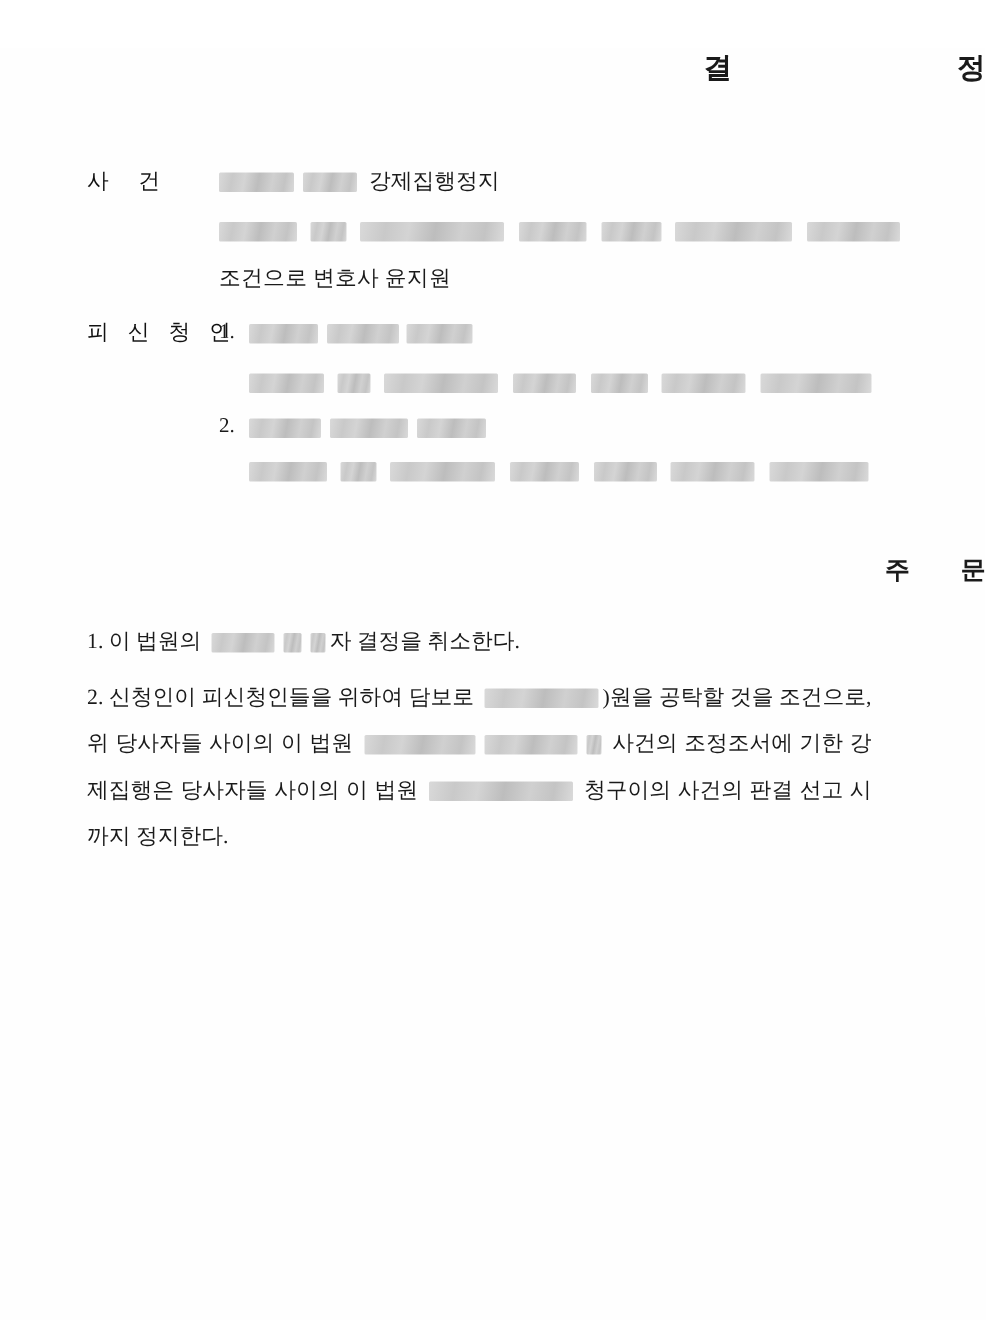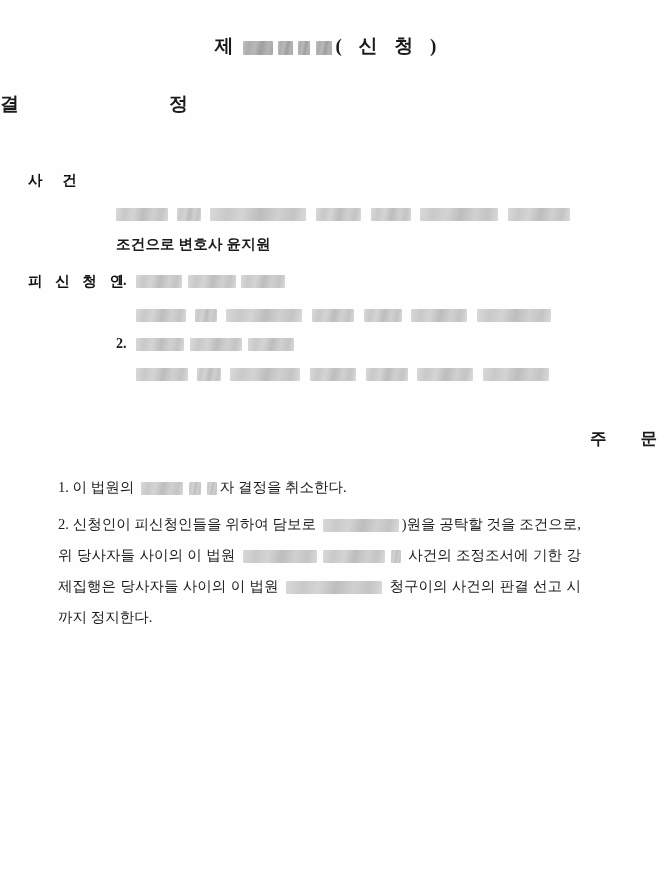--- a/index.html
+++ b/index.html
@@ -56,33 +56,32 @@
   }
   .case-line .lbl-je {
     letter-spacing: 4px;
   }
   .case-line .paren {
     letter-spacing: 6px;
     padding-left: 4px;
   }
   .decision-line {
     margin-top: 32px;
-    text-align: left;
+    text-align: right;
     font-size: 19px;
     font-weight: 700;
   }
   .decision-line span.left { letter-spacing: 0; }
   .decision-line span.gap { display: inline-block; width: 150px; }
 
   
   .fields {
     margin-top: 52px;
-    padding-left: 28px;
+    padding-left: 58px;
     padding-right: 40px;
-    font-weight: bold;
   }
   .frow {
     display: flex;
     align-items: flex-start;
     margin-bottom: 14px;
     font-size: 14.5px;
     line-height: 22px;
   }
   .flabel {
     width: 88px;
@@ -142,32 +141,34 @@
   }
   .body-text p { margin: 0 0 6px 0; }
   .body-text .inline-redact { margin: 0 3px; }
 </style>
 </head>
 <body>
 
 <div class="page">
 
 
-  <div class="case-line">
-    <span class="lbl-je">제</span><span class="redact dark tall" style="width:30px;margin-left:5px;"></span><span class="redact dark tall" style="width:15px;margin-left:5px;"></span><span class="redact dark tall" style="width:12px;margin-left:5px;"></span><span class="redact dark tall" style="width:16px;margin-left:6px;"></span><span class="paren">( 신 청 )</span>
-  </div>
 
   <div class="decision-line">
     <span class="left">결</span><span class="gap"></span><span class="left">정</span>
   </div>
 
   <div class="fields">
 
     <div class="frow">
       <div class="flabel">사        건</div>
+      <div class="fvalue">
+        <span class="redact" style="width:50px;"></span>
+        <span class="redact" style="width:36px;margin-left:6px;"></span>
+        <span class="txt">강제집행정지</span>
+      </div>
     </div>
 
 
     <div class="subline">
       <span class="redact" style="width:52px;"></span>
       <span class="redact" style="width:24px;margin-left:5px;"></span>
       <span class="redact" style="width:96px;margin-left:6px;"></span>
       <span class="redact" style="width:45px;margin-left:6px;"></span>
       <span class="redact" style="width:40px;margin-left:6px;"></span>
       <span class="redact" style="width:78px;margin-left:6px;"></span>

